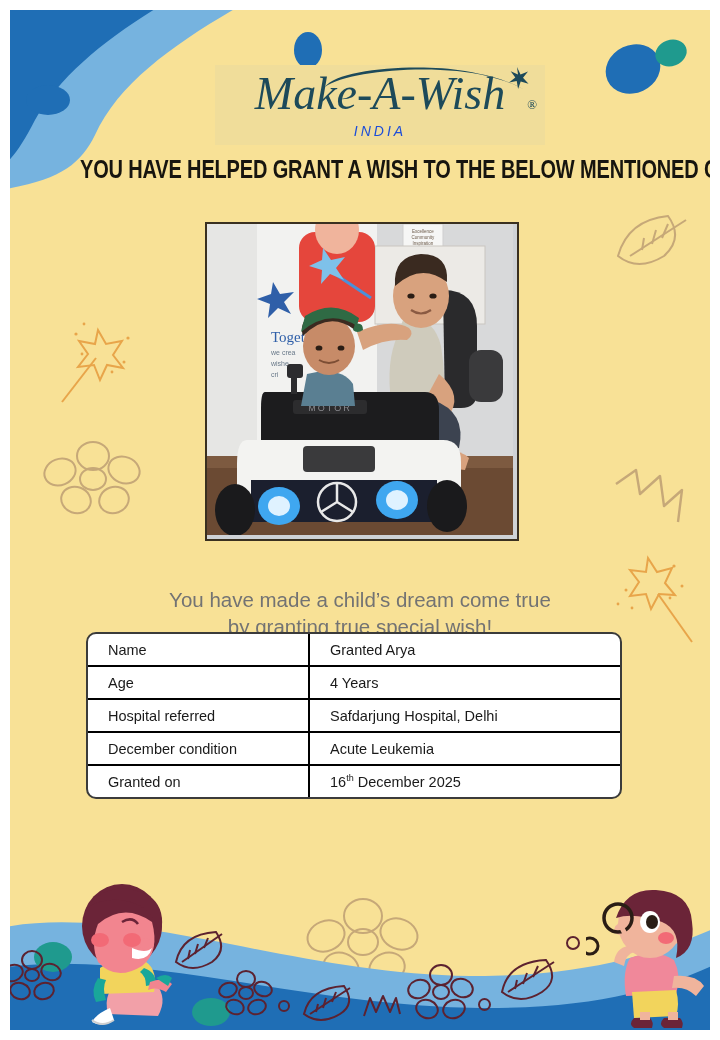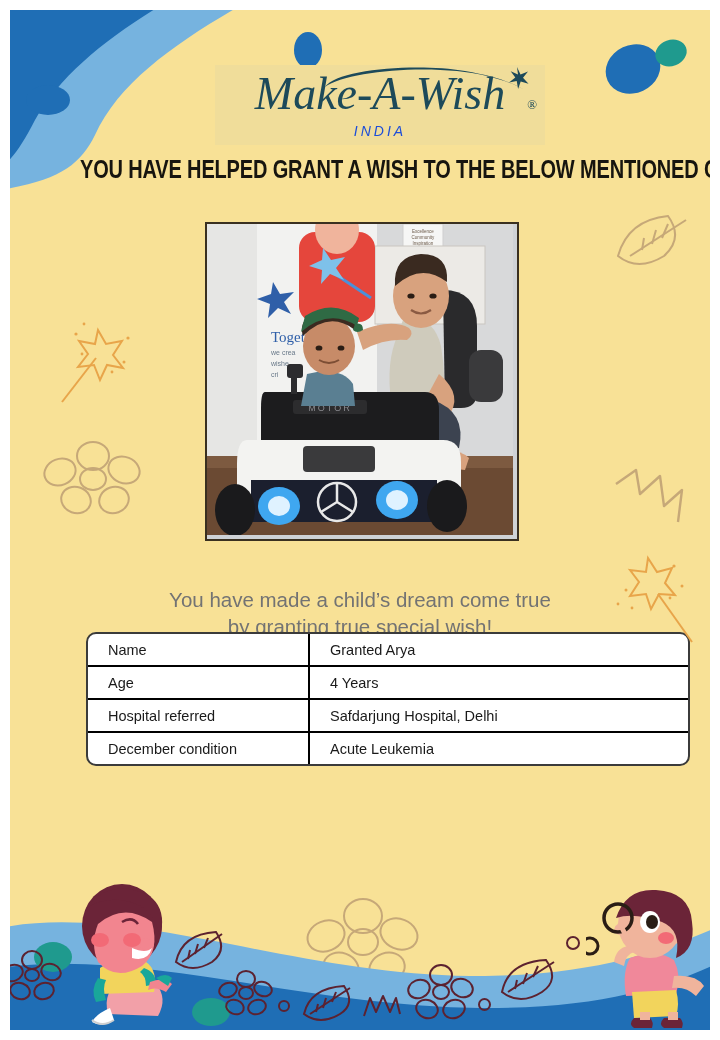--- a/index.html
+++ b/index.html
@@ -53,21 +53,21 @@
   .subtitle{
     position:absolute;left:0;top:556px;width:700px;
     text-align:center;
     font-size:20.5px;
     line-height:27px;
     color:#737373;
     margin-top:20px;
   }
   
   .info-table{
-    position:absolute;left:76px;top:622px;width:604px;
+    position:absolute;left:76px;top:622px;width:536px;
     border:2px solid #3b3b3b;
     border-radius:10px;
     background:#ffffff;
     overflow:hidden;
     box-sizing:border-box;
   }
   .info-table table{
     border-collapse:collapse;width:100%;
   }
   .info-table td{
@@ -207,20 +207,24 @@
           <td class="k">Age</td>
           <td class="v">4 Years</td>
         </tr>
         <tr>
           <td class="k">Hospital referred</td>
           <td class="v">Safdarjung Hospital, Delhi</td>
         </tr>
         <tr>
           <td class="k">December condition</td>
           <td class="v">Acute Leukemia</td>
+        </tr>
+        <tr>
+          <td class="k">Granted on</td>
+          <td class="v"><span>16</span><sup>th</sup><span> December 2025</span></td>
         </tr>
       </tbody>
     </table>
   </div>
 
   <svg class="doodle" style="left:42px;top:300px;" width="90" height="100" viewBox="0 0 90 100">
     <path d="M10 92 L44 48" stroke="#e8a54a" stroke-width="2" fill="none"></path>
     <path d="M46 20 l8 14 l16 -3 l-9 14 l10 13 l-16 -3 l-7 15 l-6 -15 l-16 2 l10 -13 l-9 -13 l16 3 Z" fill="none" stroke="#e8a54a" stroke-width="2"></path>
     <circle cx="24" cy="24" r="1.6" fill="#e8a54a"></circle>
       <circle cx="32" cy="14" r="1.4" fill="#e8a54a"></circle>

